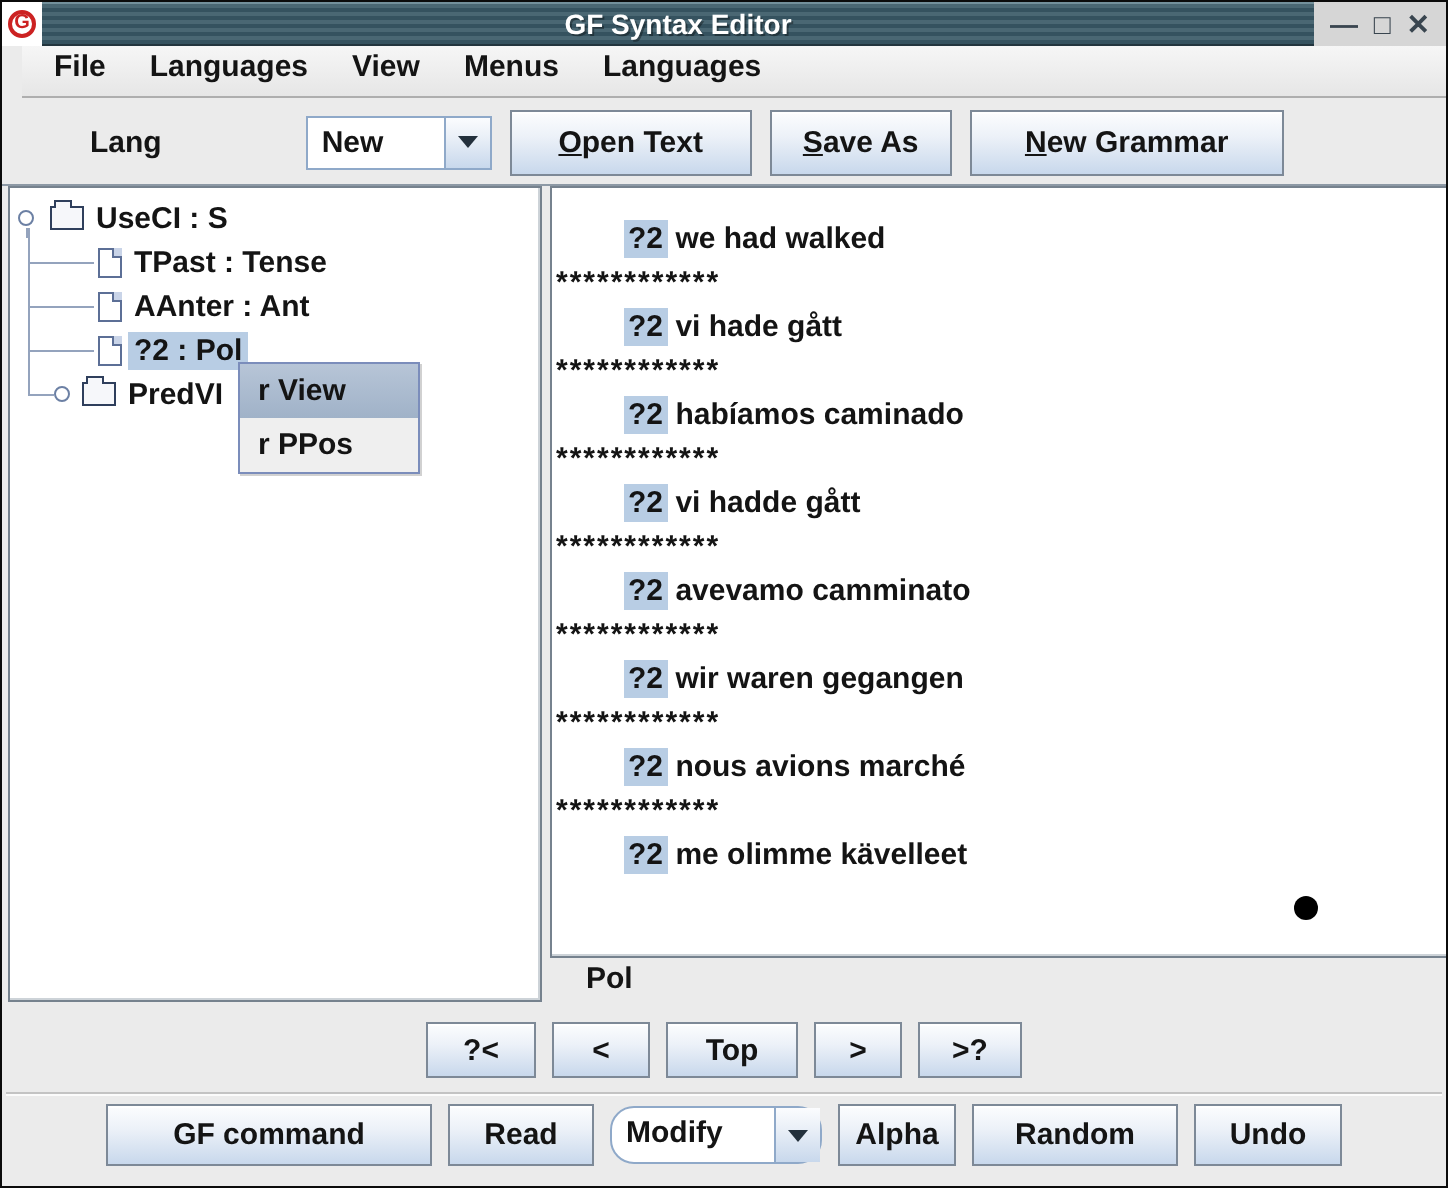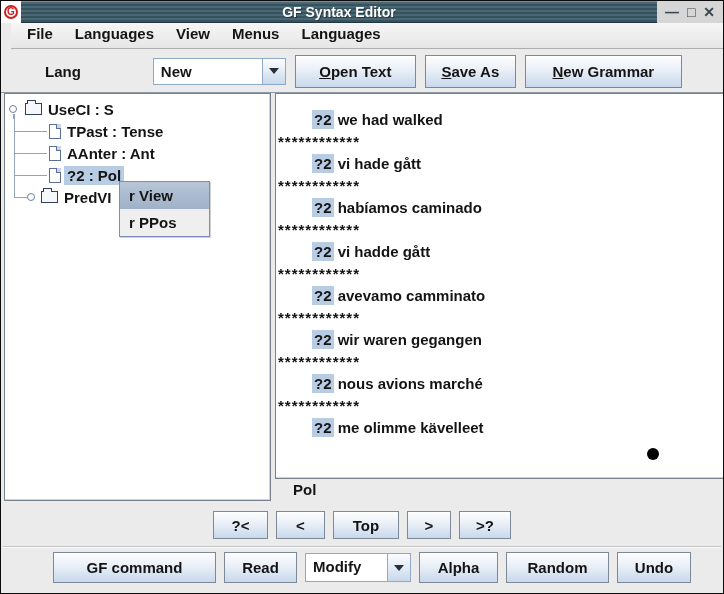--- a/index.html
+++ b/index.html
@@ -50,21 +50,21 @@
   }
   .tb-btn { height:33px; margin-left:9px; }
   .combo { display:flex; align-items:stretch; background:#ffffff; border:1px solid #8fa9c9; height:27px; }
   .combo-value { flex:1; font-size:15px; line-height:25px; padding-left:7px; overflow:hidden; white-space:nowrap; }
   .combo-arrow-btn {
     width:23px; border-left:1px solid #8fa9c9;
     background:linear-gradient(180deg,#fbfcfe,#e9eff7 40%,#c8d8ec 100%);
     display:flex; align-items:center; justify-content:center;
   }
   .arrow-down { width:0; height:0; border-left:5px solid transparent; border-right:5px solid transparent; border-top:6px solid #23303c; }
-  #lang-combo { width:133px; margin-left:72px; }
+  #lang-combo { width:93px; margin-left:72px; }
   
   .tree-panel {
     position:absolute; left:3px; top:92px; width:267px; height:408px;
     background:#ffffff; border:1px solid #76828e; box-shadow:inset -1px -1px 0 #cdd3d8;
     padding-top:4px; overflow:hidden;
   }
   .text-panel {
     position:absolute; left:274px; top:92px; width:536px; height:386px;
     background:#ffffff; border:1px solid #76828e; box-shadow:inset -1px -1px 0 #cdd3d8;
     padding-top:15px; overflow:hidden;
@@ -101,21 +101,21 @@
   .line.stars { padding-left:2px; letter-spacing:1px; }
   .token { background:var(--selection_highlight,#b8cde4); padding:1px 2px; }
   .focus-dot { position:absolute; left:371px; top:354px; width:12px; height:12px; border-radius:50%; background:#000000; }
   
   .pol-label { position:absolute; left:292px; top:480px; font-size:15px; }
   .nav-row { position:absolute; top:510px; left:0; right:0; display:flex; justify-content:center; gap:8px; }
   .nav-btn { height:28px; }
   .groove { position:absolute; left:2px; right:2px; top:545px; height:2px; border-top:1px solid #c3c3c3; border-bottom:1px solid #fbfbfb; }
   .cmd-row { position:absolute; top:551px; left:52px; display:flex; align-items:center; gap:8px; }
   .cmd-btn { height:31px; }
-  #modify-combo { width:106px; height:29px; }
+  #modify-combo { width:106px; height:29px;border-radius:12px; }
   u { text-decoration:underline; }
 </style>
 </head>
 <body>
 
 <div class="window">
 
   <div class="titlebar">
     <div class="logo-box">
       <div class="logo-g">G</div>
@@ -216,18 +216,18 @@
 
   <div class="cmd-row" id="cmd-row">
       <button class="btn cmd-btn" style="width: 163px;">GF command</button>
       <button class="btn cmd-btn" style="width: 73px;">Read</button>
       <div class="combo" id="modify-combo">
         <span class="combo-value">Modify</span>
         <span class="combo-arrow-btn">
           <span class="arrow-down"></span>
         </span>
       </div>
-      <button class="btn cmd-btn" style="width: 79px;">Alpha</button>
+      <button class="btn cmd-btn" style="width: 59px;">Alpha</button>
       <button class="btn cmd-btn" style="width: 103px;">Random</button>
       <button class="btn cmd-btn" style="width: 74px;">Undo</button>
     </div>
 
 </div>
 
 </body></html>

